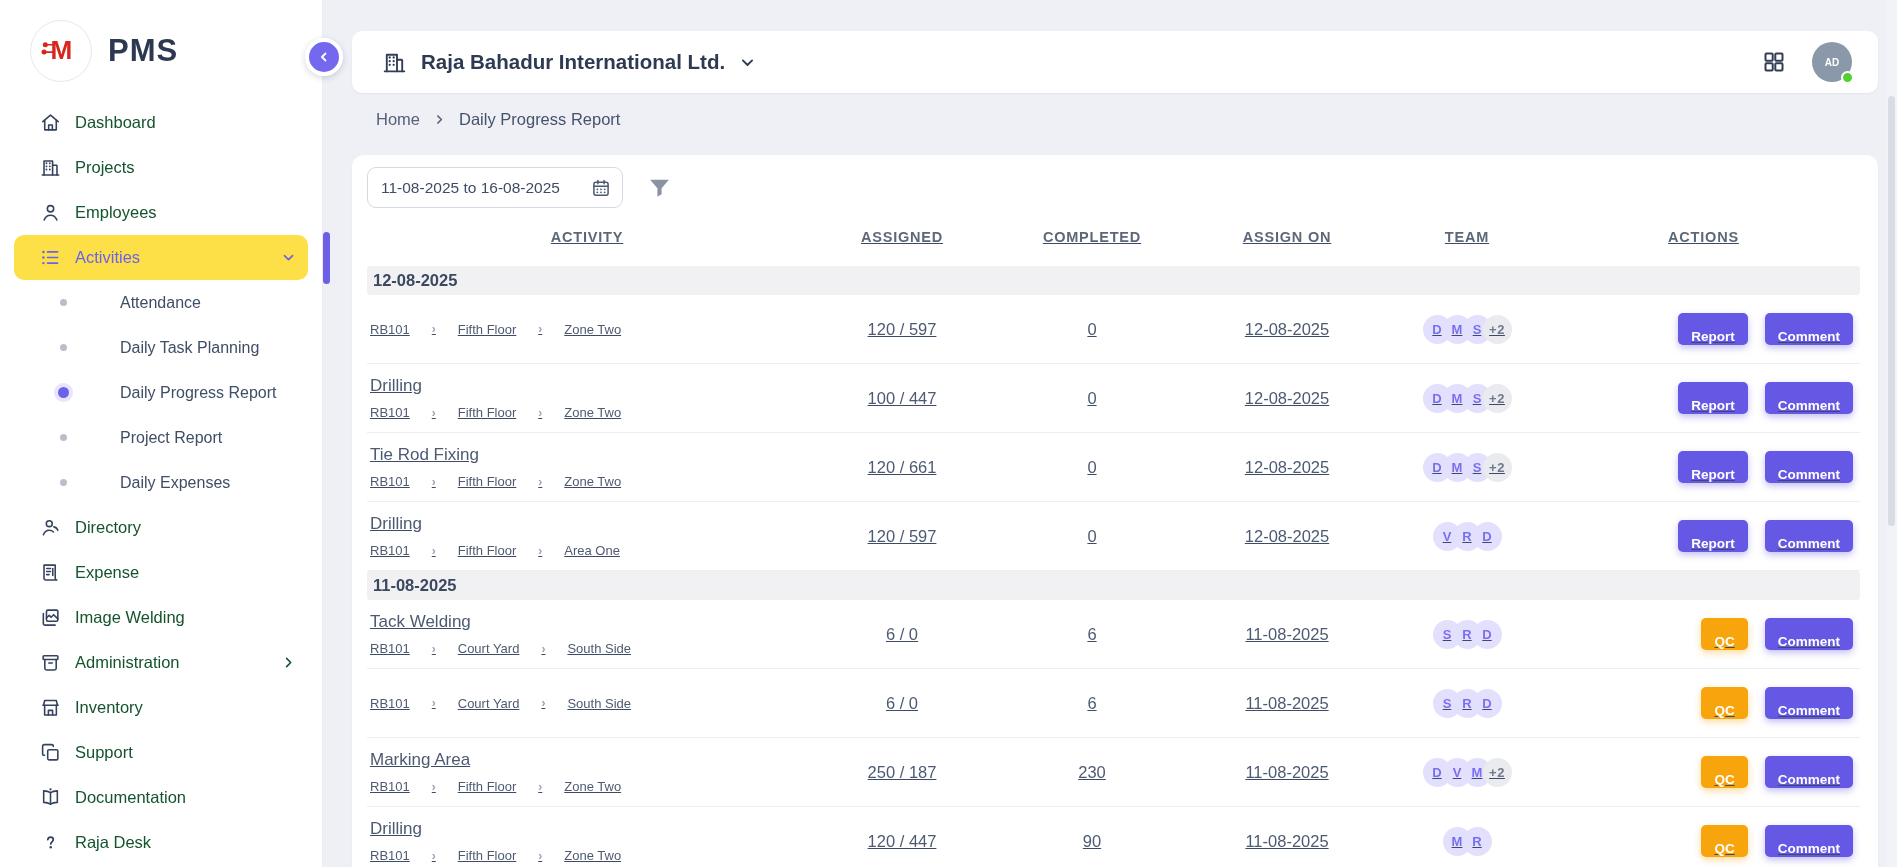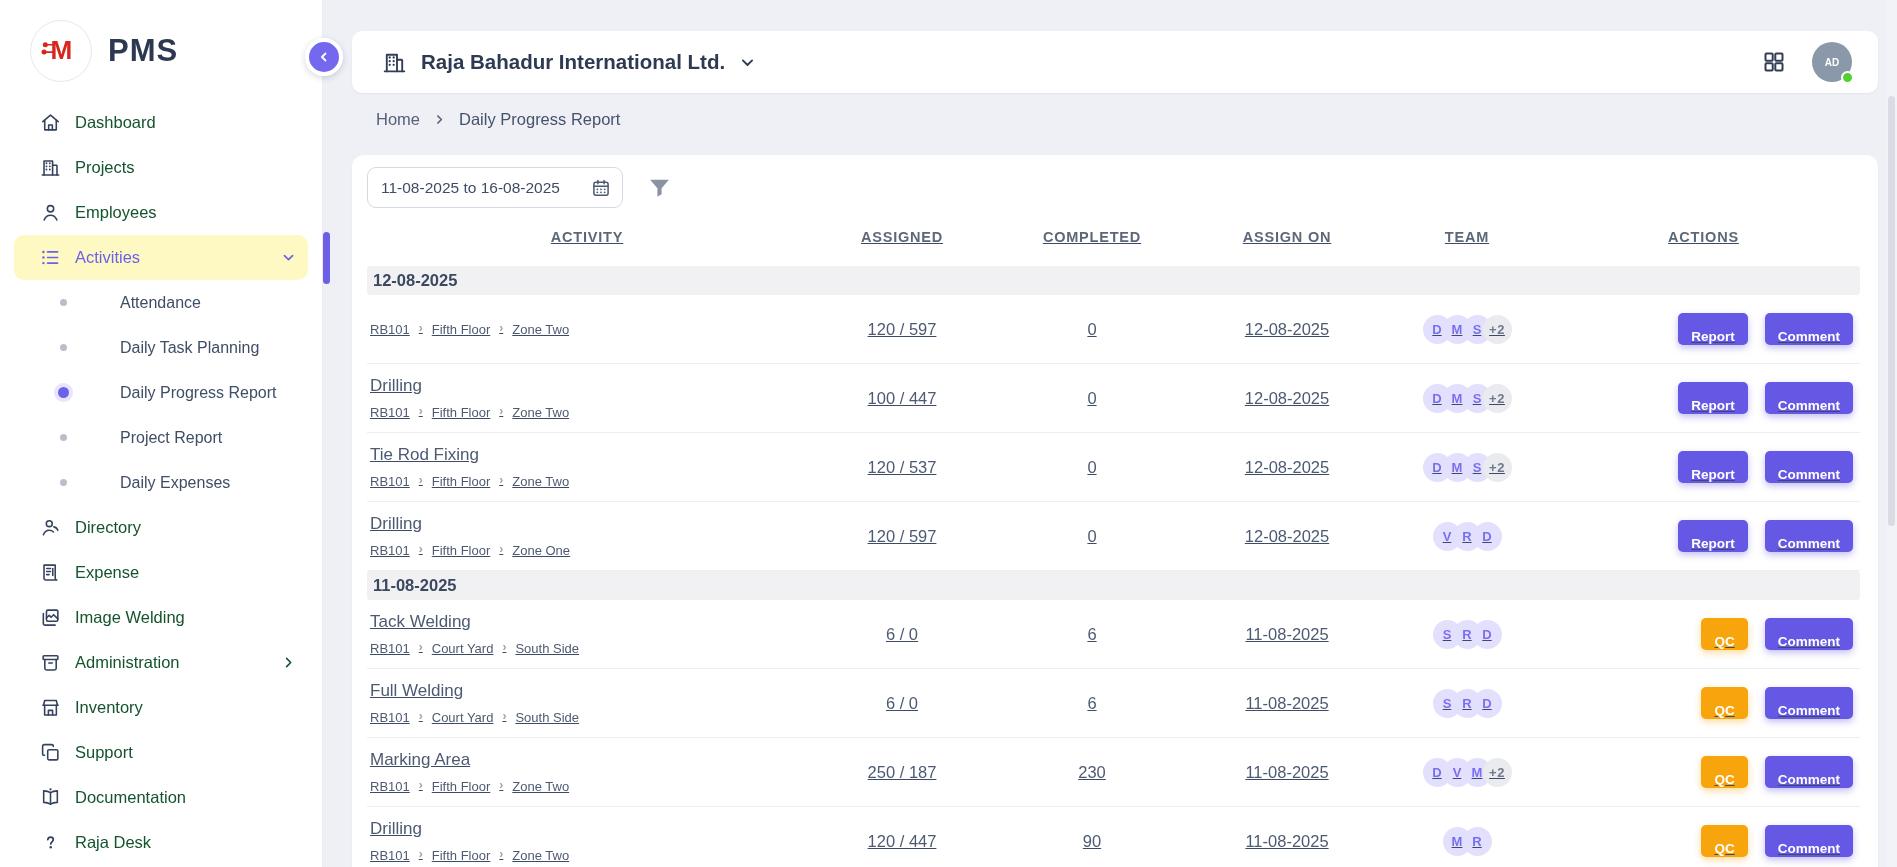--- a/index.html
+++ b/index.html
@@ -15,21 +15,21 @@
   .sidebar{position:fixed;left:0;top:0;width:323px;height:867px;background:#fff;border-right:1px solid #ecedf2;z-index:5;}
   .logo-row{display:flex;align-items:center;gap:16px;padding:20px 0 12px 30px;cursor:pointer;}
   .logo-circle{width:62px;height:62px;border-radius:50%;border:1px solid #e8e9ee;display:flex;align-items:center;justify-content:center;background:#fff;}
   .logo-circle svg{width:46px;height:46px;}
   .logo-text{font-size:31px;font-weight:800;color:#2c3950;letter-spacing:1px;}
   .nav{padding:6px 14px 0;}
   .nav-item{position:relative;display:flex;align-items:center;height:45px;padding:0 12px 0 26px;border-radius:10px;cursor:pointer;color:#14532d;}
   .nav-icon{display:flex;margin-right:14px;color:#35425c;}
   .nav-icon svg{width:21px;height:21px;}
   .nav-label{font-size:16.5px;font-weight:500;}
-  .nav-item.active{background:#fef9c3;color:#6c61e9;}
+  .nav-item.active{background:#fde047;color:#6c61e9;}
   .nav-item.active .nav-icon{color:#6c61e9;}
   .nav-chevron{margin-left:auto;display:flex;}
   .nav-chevron svg{width:15px;height:15px;}
   .nav-item.active::after{content:"";position:absolute;right:-22px;top:50%;transform:translateY(-50%);width:7px;height:52px;border-radius:6px;background:#6c5fe8;}
   .nav-sub{display:flex;align-items:center;height:45px;padding-left:42px;cursor:pointer;}
   .dot-wrap{width:14px;display:flex;justify-content:center;margin-right:50px;}
   .dot{width:7px;height:7px;border-radius:50%;background:#b9bfca;}
   .nav-sub.active .dot{width:11px;height:11px;background:#6c61e9;box-shadow:0 0 0 4px #e8e5fc;}
   .sub-label{font-size:16px;font-weight:500;color:#3f4d66;}
   
@@ -62,21 +62,21 @@
   .funnel{display:flex;cursor:pointer;}
   .funnel svg{width:25px;height:25px;color:#8a93a3;}
   
   .thead,.row{display:grid;grid-template-columns:440px 190px 190px 200px 160px 1fr;align-items:center;text-decoration:underline;}
   .thead{height:58px;}
   .th{text-align:center;font-size:14.5px;font-weight:700;color:#5c6878;letter-spacing:.8px;}
   .group-bar{height:29px;background:#f1f1f4;display:flex;align-items:center;padding-left:6px;font-size:16.5px;font-weight:700;color:#3b4860;border-radius:3px;}
   .row{height:69px;border-bottom:1px solid #eceef2;}
   .cell.activity{display:flex;flex-direction:column;justify-content:center;gap:9px;padding-left:3px;}
   .title{font-size:17px;color:#4c5a72;font-weight:500;}
-  .crumb{display:flex;align-items:flex-start;gap:9px;font-size:13px;color:#4f5a70;}
+  .crumb{display:flex;align-items:center;gap:22px;font-size:13px;color:#4f5a70;}
   .crumb-sep{color:#9aa3b3;font-size:12px;font-weight:700;line-height:1;}
   .cell.num{text-align:center;font-size:16.5px;color:#4c5a72;}
   .cell.team{display:flex;justify-content:center;}
   .chip{width:29px;height:29px;border-radius:50%;background:#e2e0fc;color:#7a6ff0;font-size:13px;font-weight:700;display:flex;align-items:center;justify-content:center;margin-left:-9px;cursor:pointer;}
   .chip:first-child{margin-left:0;}
   .chip.more{background:#e9ebef;color:#6e7989;font-weight:600;letter-spacing:.5px;}
   .cell.actions{display:flex;justify-content:flex-end;gap:17px;padding-right:7px;}
   .btn{height:27px;padding:16px 13px;border:none;border-radius:5px;font-family:inherit;font-size:13.5px;font-weight:700;color:#fff;cursor:pointer;}
   .btn.primary{background:#6458e4;box-shadow:0 3px 7px rgba(100,88,228,.38);}
   .btn.qc{background:#f8a50d;box-shadow:0 3px 7px rgba(248,165,13,.38);}
@@ -398,21 +398,21 @@
             <div class="cell activity">
               <div class="title">Tie Rod Fixing</div>
               <div class="crumb">
                 <span class="crumb-seg">RB101</span>
                 <span class="crumb-sep">›</span>
                 <span class="crumb-seg">Fifth Floor</span>
                 <span class="crumb-sep">›</span>
                 <span class="crumb-seg">Zone Two</span>
               </div>
             </div>
-            <div class="cell num">120 / 537</div>
+            <div class="cell num">120 / 661</div>
             <div class="cell num">0</div>
             <div class="cell num">12-08-2025</div>
             <div class="cell team">
               <span class="chip">D</span>
               <span class="chip">M</span>
               <span class="chip">S</span>
               <span class="chip more">+2</span>
             </div>
             <div class="cell actions">
               <button class="btn primary">Report</button>
@@ -420,21 +420,21 @@
             </div>
           </div>
           <div class="row">
             <div class="cell activity">
               <div class="title">Drilling</div>
               <div class="crumb">
                 <span class="crumb-seg">RB101</span>
                 <span class="crumb-sep">›</span>
                 <span class="crumb-seg">Fifth Floor</span>
                 <span class="crumb-sep">›</span>
-                <span class="crumb-seg">Zone One</span>
+                <span class="crumb-seg">Area One</span>
               </div>
             </div>
             <div class="cell num">120 / 597</div>
             <div class="cell num">0</div>
             <div class="cell num">12-08-2025</div>
             <div class="cell team">
               <span class="chip">V</span>
               <span class="chip">R</span>
               <span class="chip">D</span>
             </div>
@@ -463,21 +463,20 @@
               <span class="chip">R</span>
               <span class="chip">D</span>
             </div>
             <div class="cell actions">
               <button class="btn qc">QC</button>
               <button class="btn primary">Comment</button>
             </div>
           </div>
           <div class="row">
             <div class="cell activity">
-              <div class="title">Full Welding</div>
               <div class="crumb">
                 <span class="crumb-seg">RB101</span>
                 <span class="crumb-sep">›</span>
                 <span class="crumb-seg">Court Yard</span>
                 <span class="crumb-sep">›</span>
                 <span class="crumb-seg">South Side</span>
               </div>
             </div>
             <div class="cell num">6 / 0</div>
             <div class="cell num">6</div>

